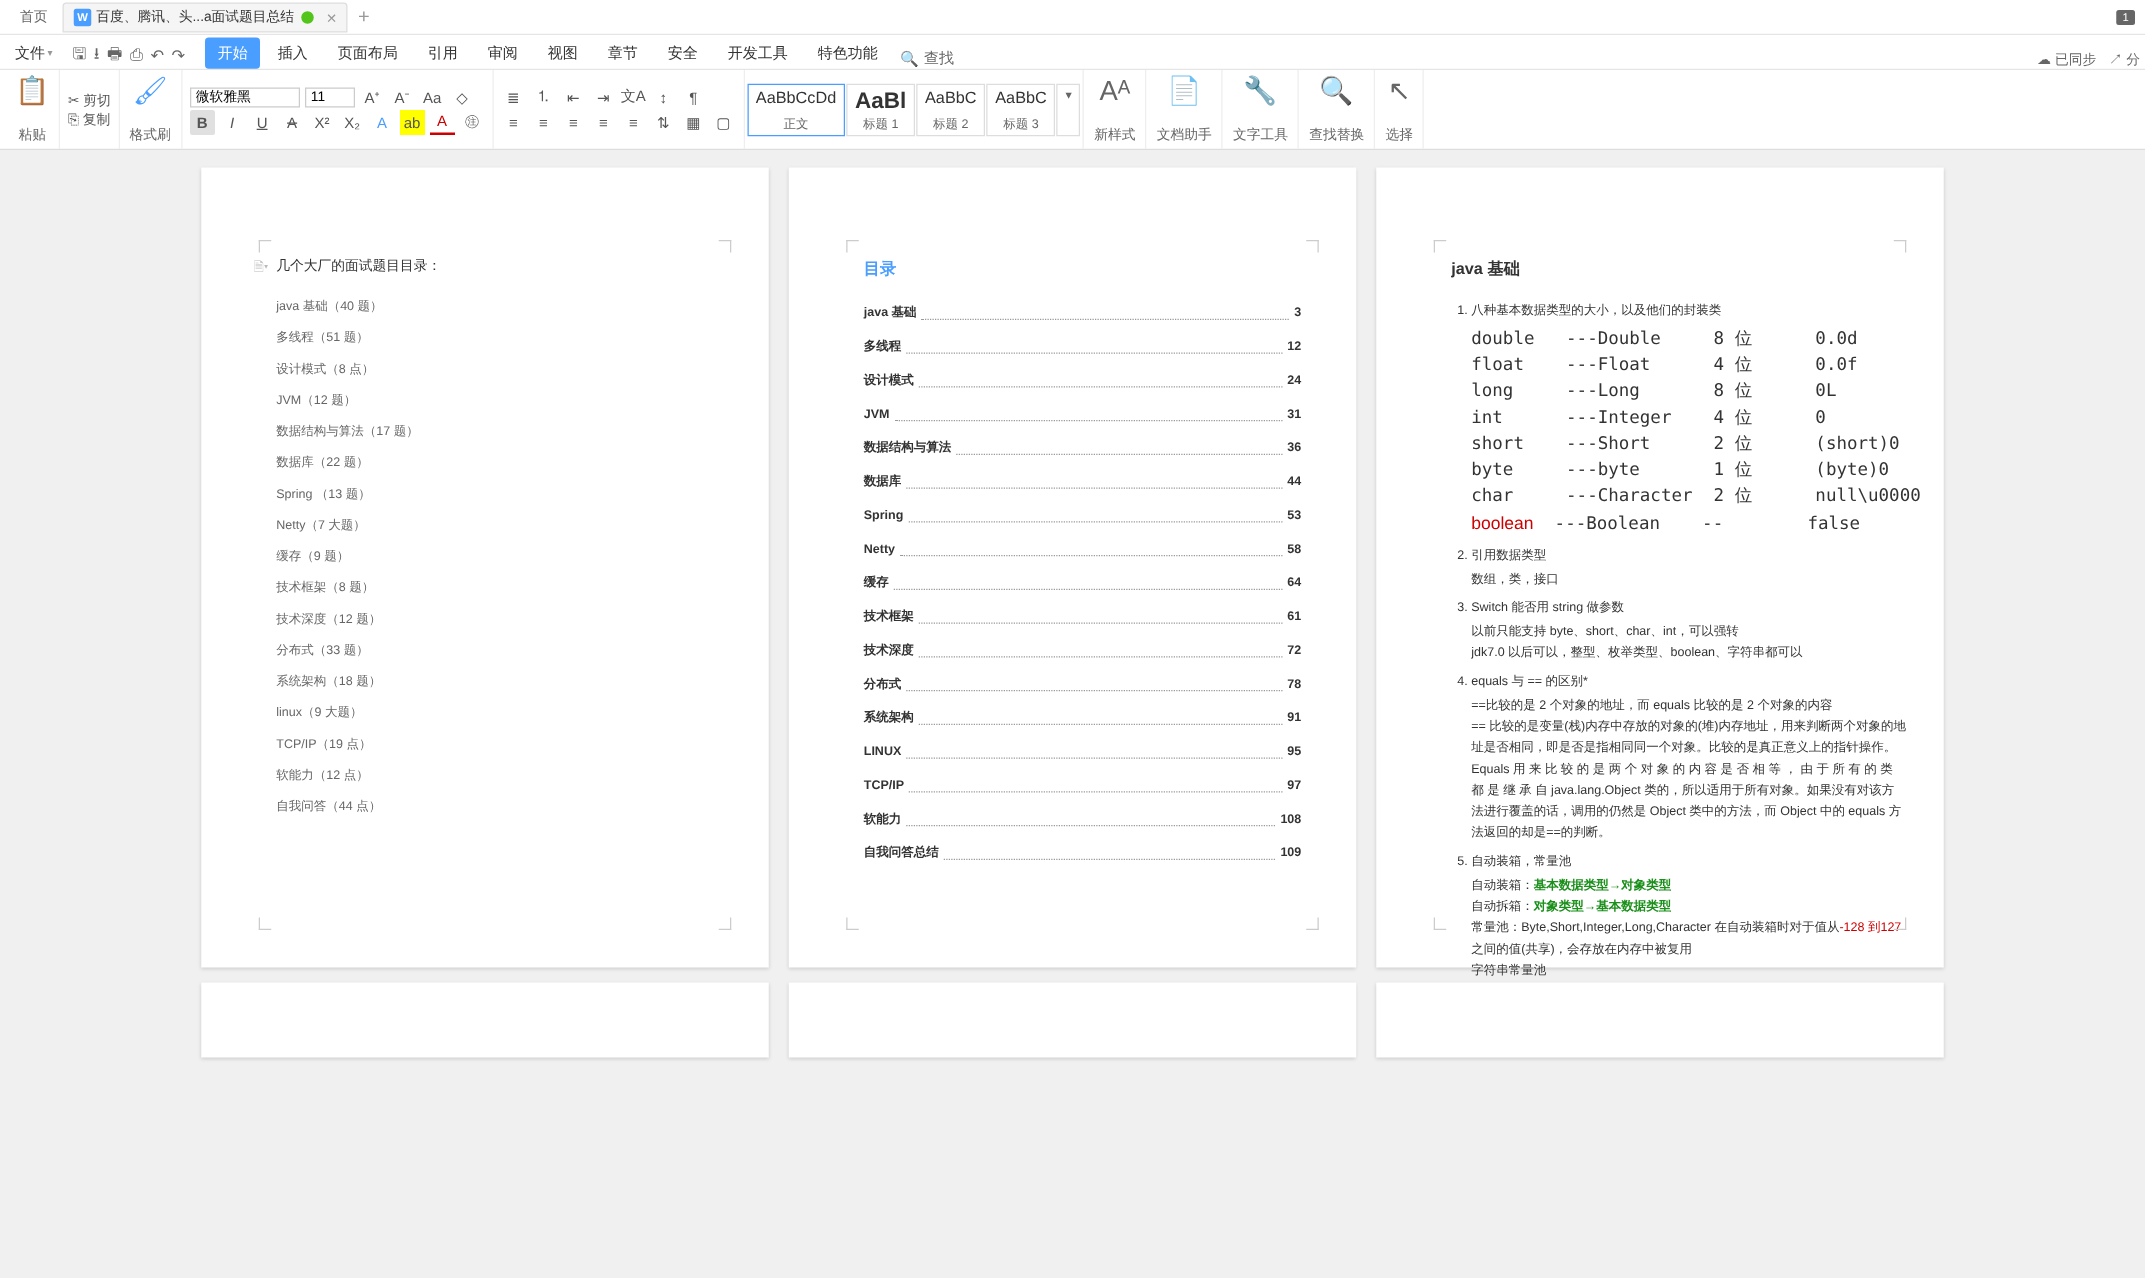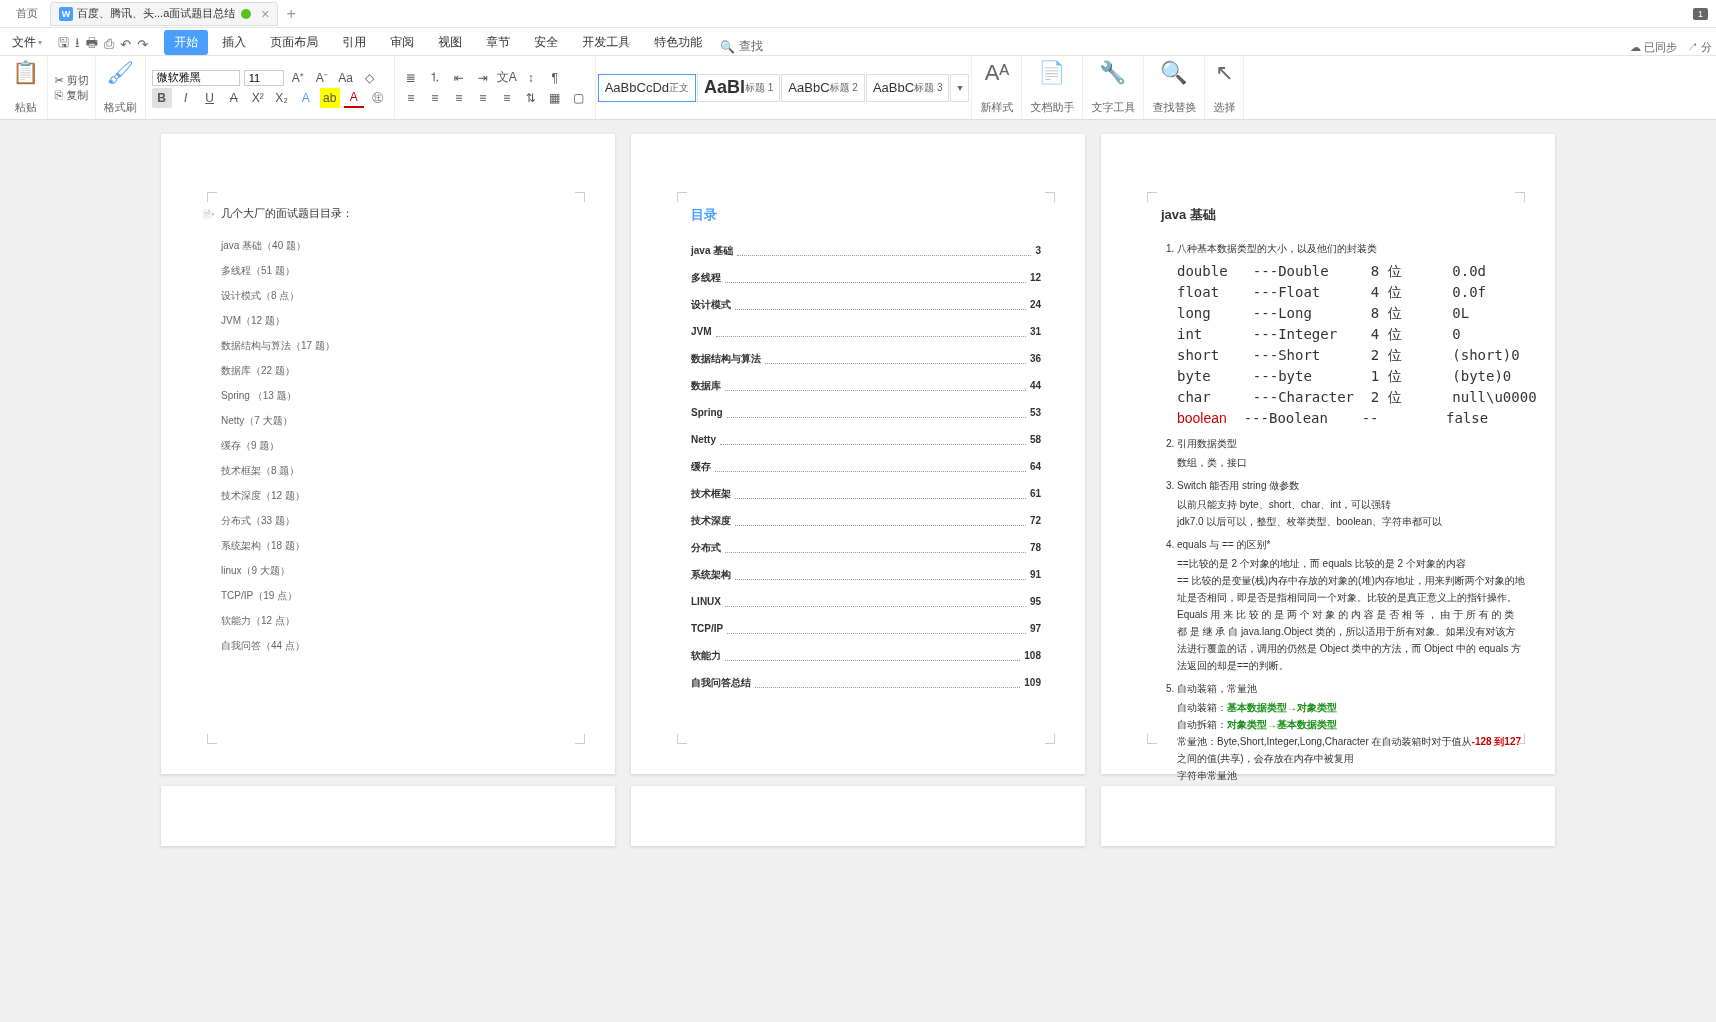--- a/index.html
+++ b/index.html
@@ -30,21 +30,21 @@
 .rgroup.vert{align-items:center;justify-content:space-between;padding:4px 8px}
 .rgroup .big-icon{font-size:22px;color:#4a9eff}
 .rgroup .label{font-size:11px;color:#666;white-space:nowrap}
 .rrow{display:flex;gap:4px;align-items:center}
 .rrow.small{font-size:11px;color:#555}
 .font-sel{border:1px solid #ccc;padding:1px 4px;font-size:11px;width:88px;background:#fff}
 .size-sel{border:1px solid #ccc;padding:1px 4px;font-size:11px;width:40px;background:#fff}
 .ibtn{width:20px;height:20px;display:inline-flex;align-items:center;justify-content:center;color:#555;cursor:pointer;font-size:12px}
 .ibtn.bold{font-weight:bold;background:#e0e0e0;border-radius:2px}
 .style-gallery{display:flex;align-items:stretch;padding:2px;gap:1px}
-.style-item{border:1px solid #ddd;padding:2px 6px;display:flex;flex-direction:row;align-items:center;justify-content:center;font-size:10px;color:#666;min-width:50px}
+.style-item{border:1px solid #ddd;padding:2px 6px;display:flex;flex-direction:column;align-items:center;justify-content:space-between;font-size:10px;color:#666;min-width:50px}
 .style-item .preview{font-size:13px;color:#333;margin-bottom:1px}
 .style-item.big .preview{font-size:18px;font-weight:bold}
 .style-item.active{border-color:#4a9eff}
 
 .canvas{background:#f0f0f0;height:calc(100vh - 120px);overflow:auto;padding:14px 0;display:flex;gap:16px;justify-content:center}
 .page{background:#fff;width:454px;height:640px;box-shadow:0 1px 3px rgba(0,0,0,.15);padding:70px 44px 40px 60px;position:relative;font-size:10px;line-height:1.7;color:#333}
 .page .corner{position:absolute;border:1px solid #ccc}
 .page .corner.tl{top:58px;left:46px;width:10px;height:10px;border-right:none;border-bottom:none}
 .page .corner.tr{top:58px;right:30px;width:10px;height:10px;border-left:none;border-bottom:none}
 .page .corner.bl{bottom:30px;left:46px;width:10px;height:10px;border-right:none;border-top:none}
@@ -56,21 +56,21 @@
 .toc-row{display:flex;font-size:10px;margin-bottom:10px}
 .toc-row .name{font-weight:bold}
 .toc-row .dots{flex:1;border-bottom:1px dotted #999;margin:0 4px;transform:translateY(-3px)}
 .toc-row .pg{font-weight:bold}
 .p3-title{font-size:13px;font-weight:bold;margin-bottom:14px}
 .p3 ol{padding-left:16px;font-size:10px}
 .p3 li{margin-bottom:6px}
 .tbl{font-family:monospace;font-size:14px;line-height:1.5;margin:4px 0 6px 0;white-space:pre}
 .tbl .err{color:#c00;border-bottom:1px wavy #c00}
 .green{color:#1a8f1a;font-weight:bold}
-.redrange{color:#c00;font-weight:bold}
+.redrange{color:#c00;font-weight:normal}
 .link{color:#4a9eff;text-decoration:underline}
 .wavy{text-decoration:underline wavy #c00}
 .page.short{height:60px;padding:0}
 </style>
 </head>
 <body>
 
 <div class="titlebar">
   <span class="tab-home">首页</span>
   <div class="doc-tab">

